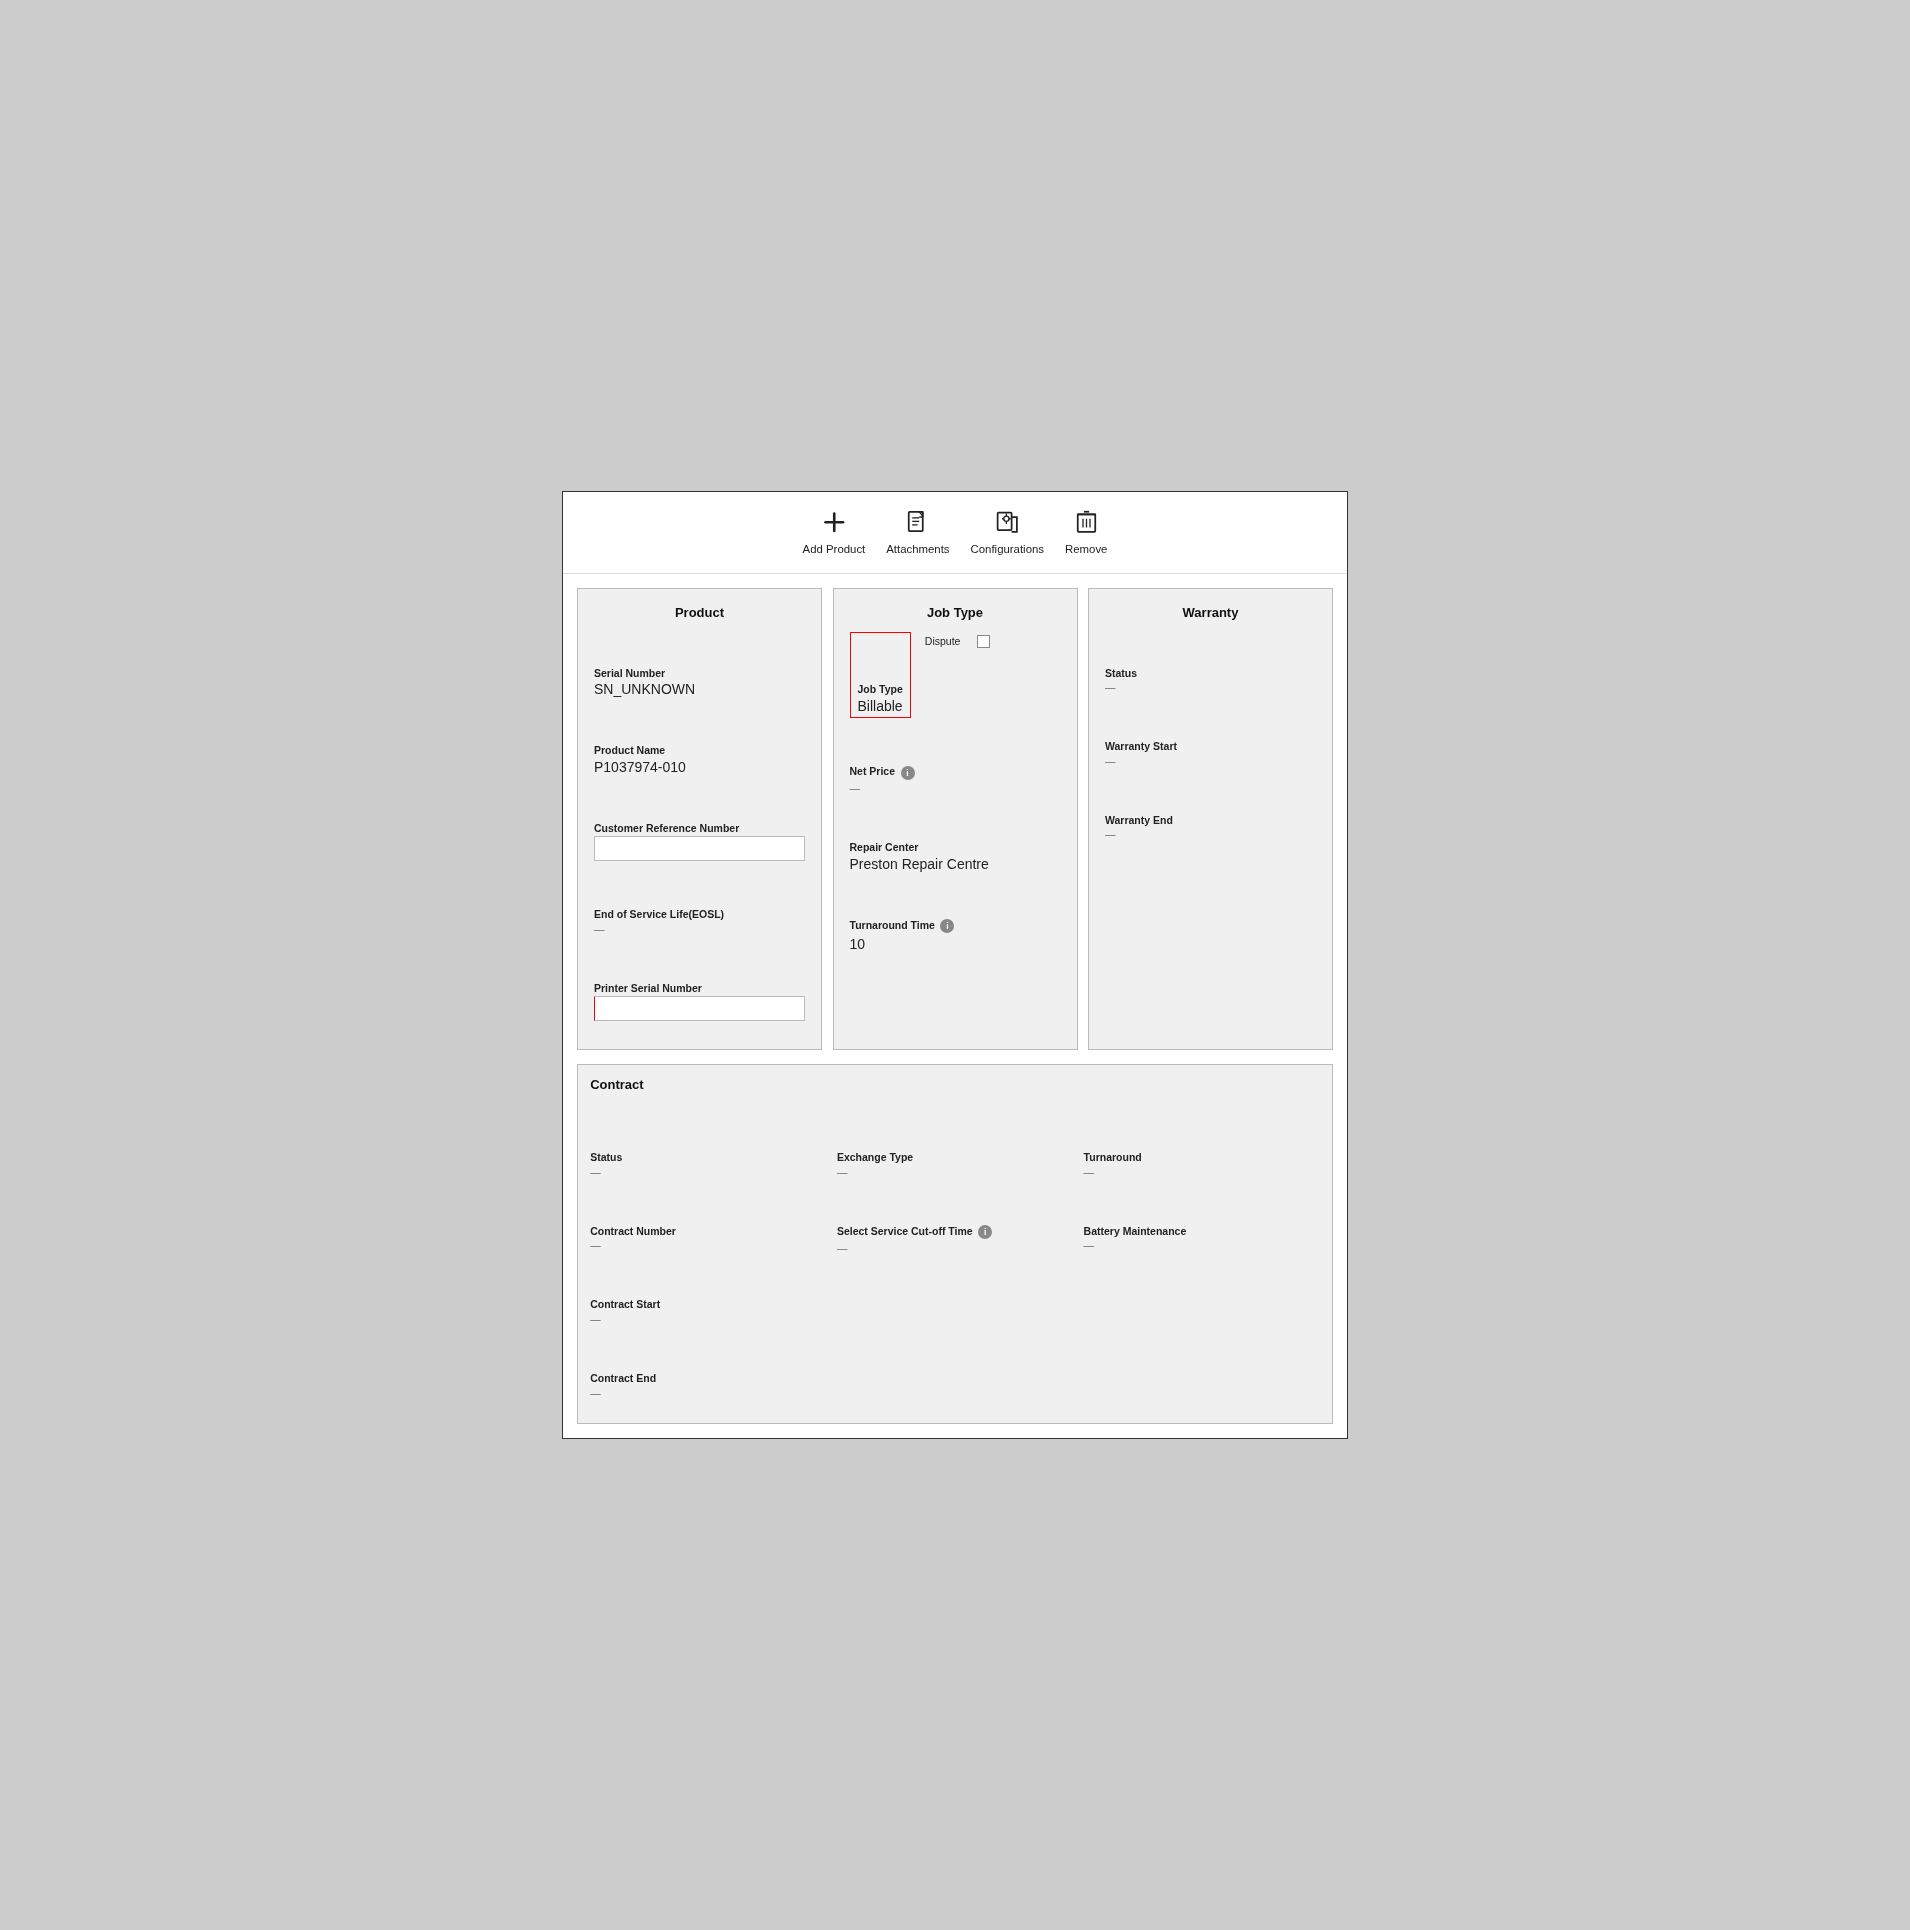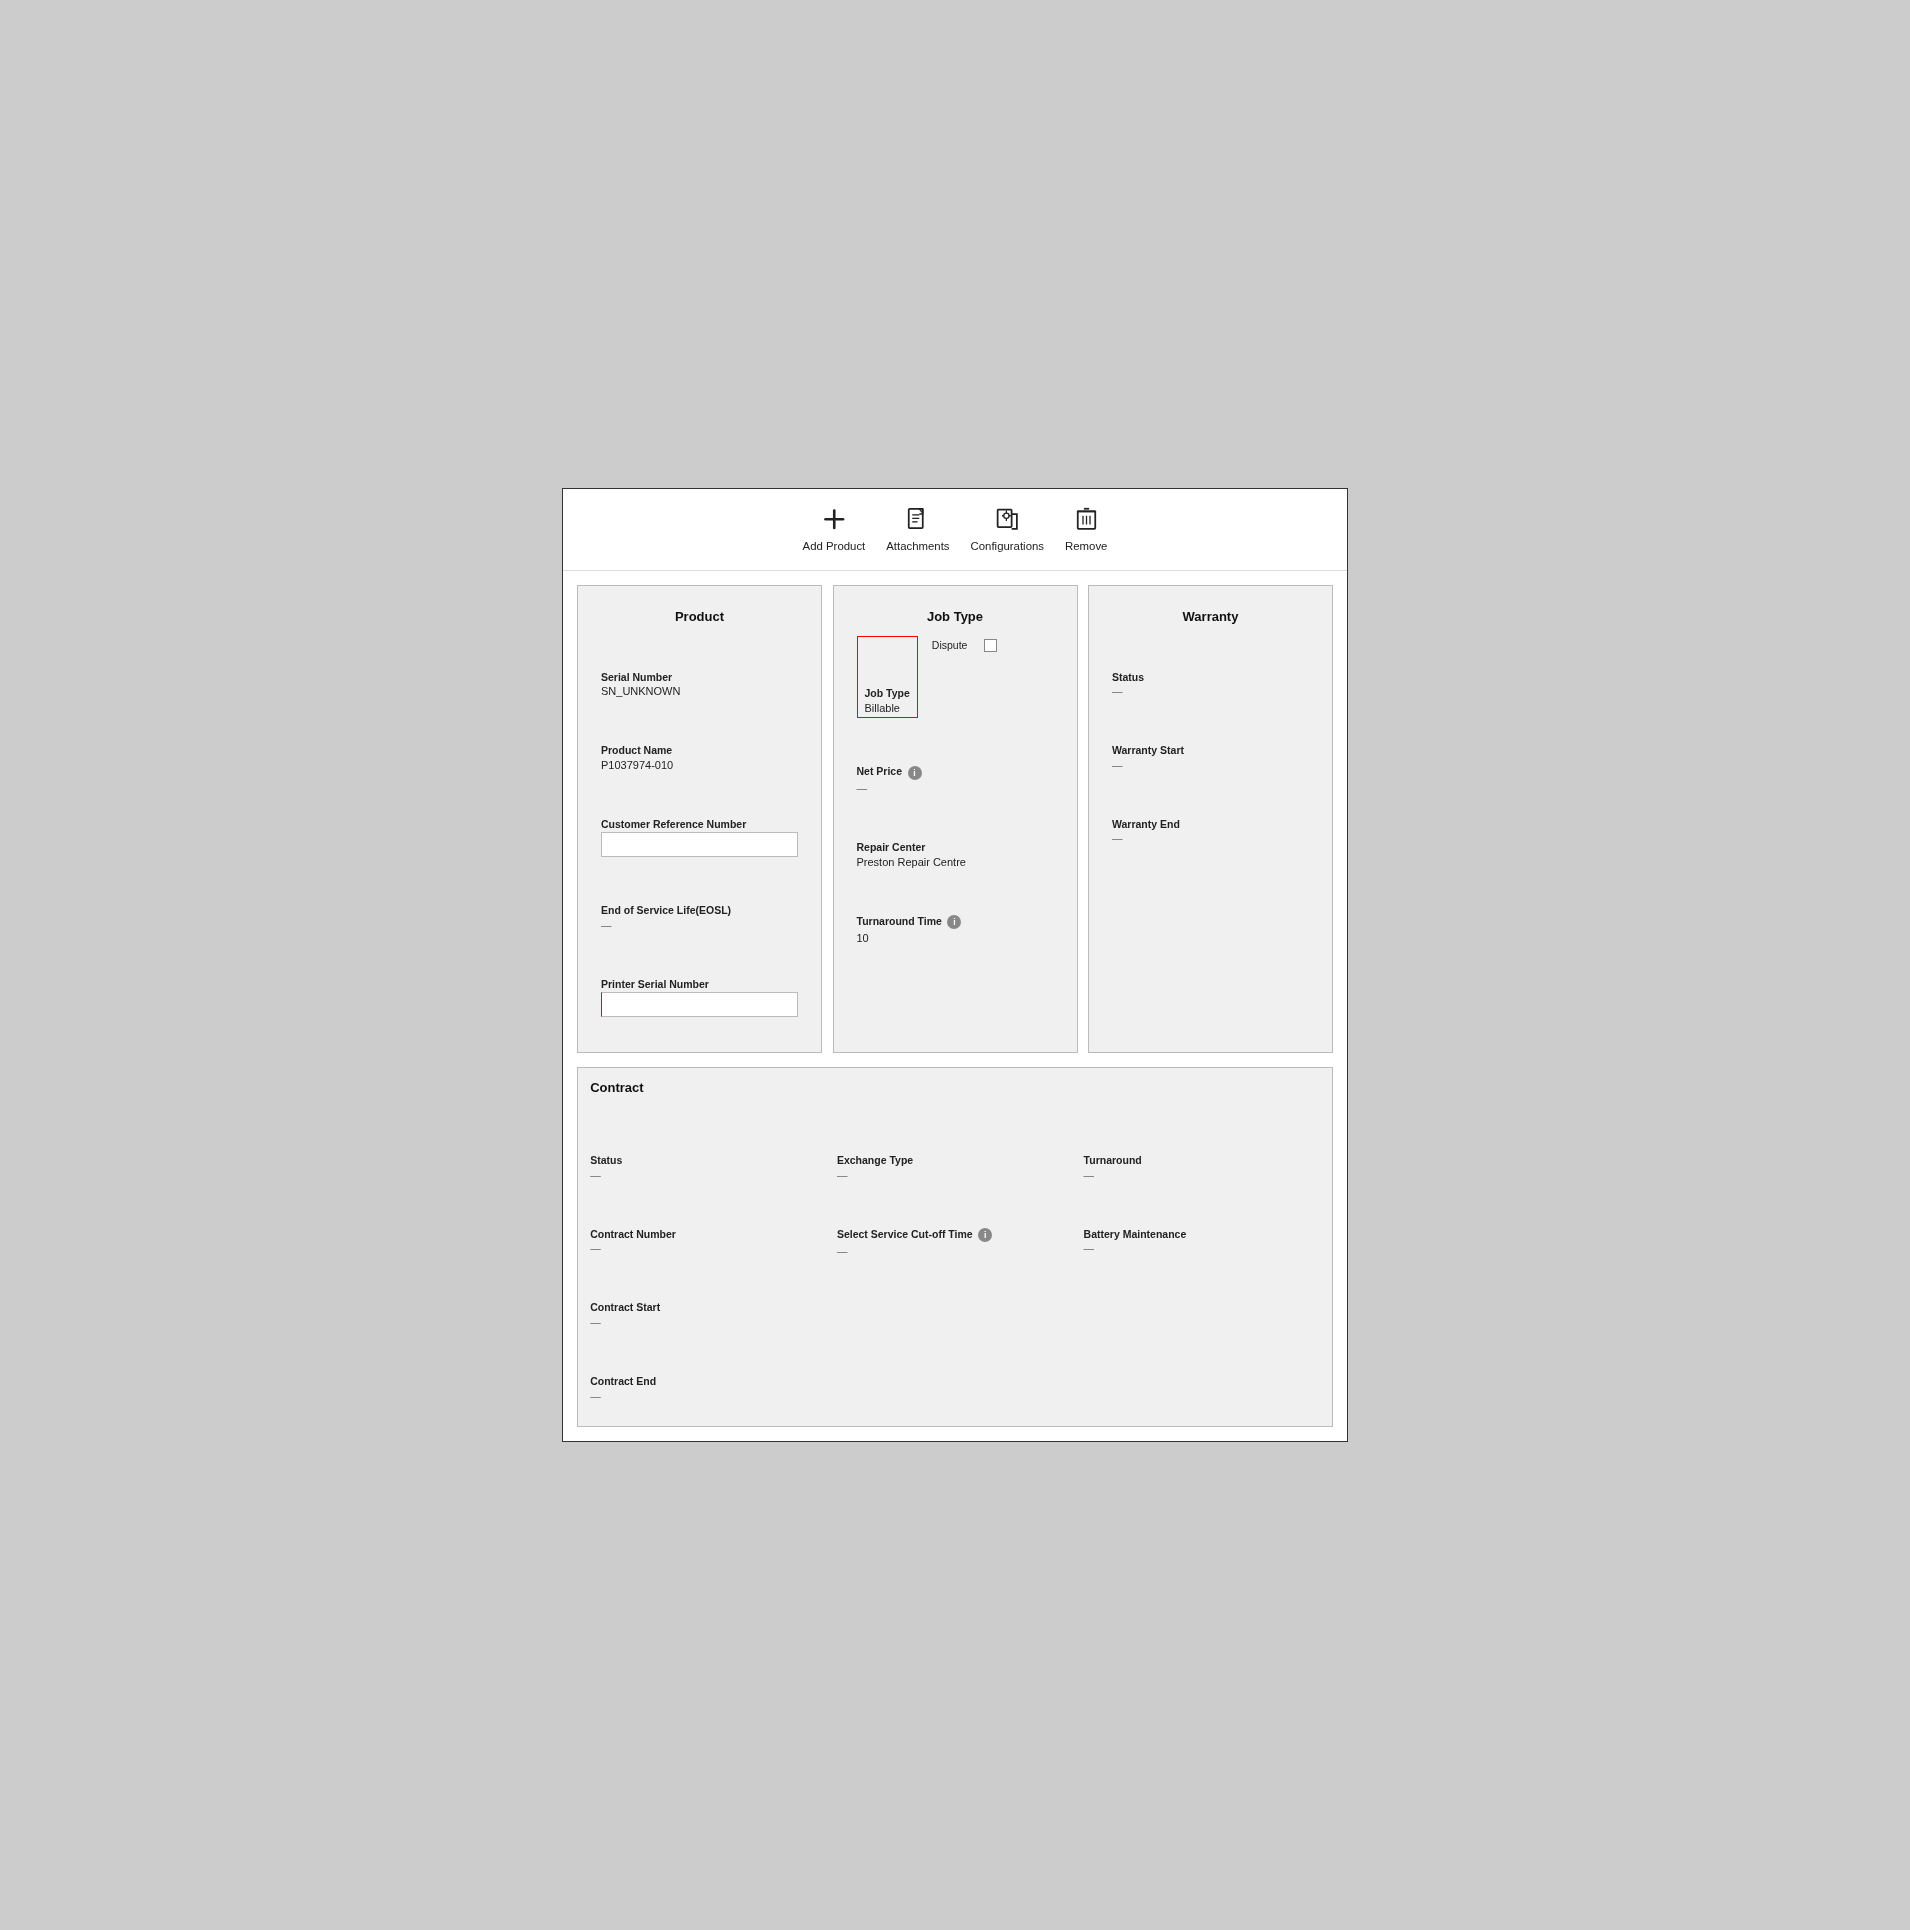--- a/index.html
+++ b/index.html
@@ -51,41 +51,41 @@
     }
     .three-col {
       display: grid;
       grid-template-columns: 1fr 1fr 1fr;
       gap: 10.5px;
       margin-bottom: 14px;
     }
     .panel {
       border: 0.9px solid #bbb;
       background: #f0f0f0;
-      padding: 23px;
+      padding: 16px;
     }
     .panel-title {
       font-weight: bold;
       font-size: 13px;
       text-align: center;
       margin-bottom: 12.2px;
       color: #111;
     }
     .field-block {
       margin-bottom: 12.2px;
     }
     .field-label {
       font-weight: bold;
       font-size: 10.5px;
       color: #222;
       margin-bottom: 2.6px;
       margin-top: 47px;
     }
     .field-value {
-      font-size: 11px;
+      font-size: 14px;
       color: #222;
     }
     .field-dash {
       font-size: 10.5px;
       color: #666;
     }
     .text-input {
       width: 100%;
       border: 0.9px solid #bbb;
       background: #fff;

